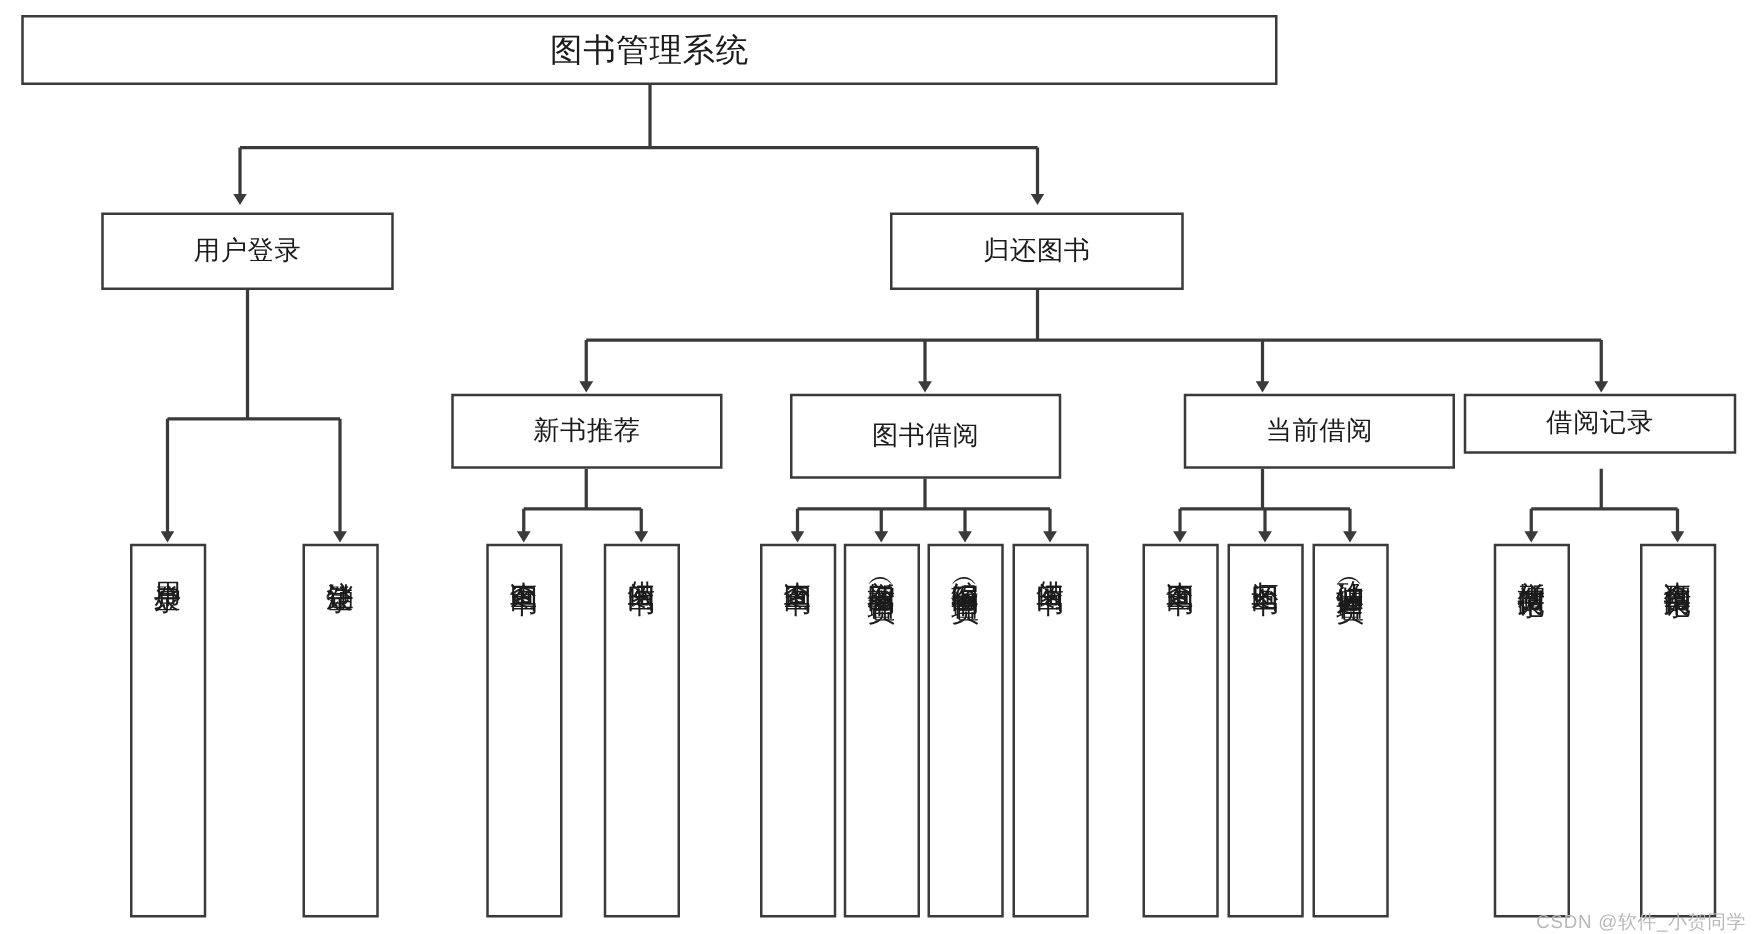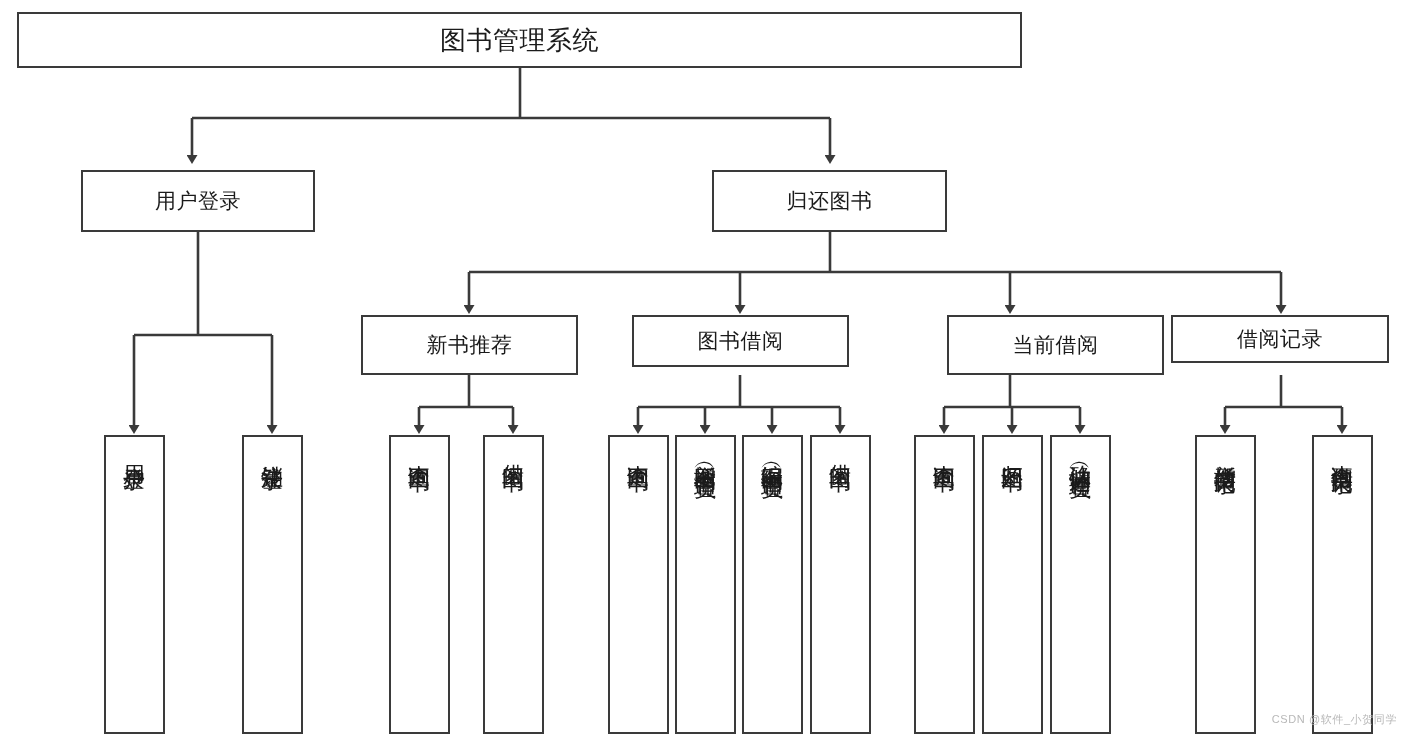--- a/index.html
+++ b/index.html
@@ -55,22 +55,22 @@
     font-size: 22px;
     line-height: 1.05;
     letter-spacing: 2px;
   }
   .node.root .label {
     font-size: 26px;
   }
   #watermark {
     position: absolute;
     right: 8px;
-    bottom: 20px;
-    font-size: 11px;
+    bottom: 0;
+    font-size: 15px;
     color: #b8b8b8;
     letter-spacing: 0.6px;
     white-space: nowrap;
   }
 </style>
 </head>
 <body>
 
 <div id="canvas">
 
@@ -133,21 +133,21 @@
   </div>
 
   <div class="node horiz" style="left:712px; top:170px; width:235px; height:62px;">
     <span class="label">归还图书</span>
   </div>
 
   <div class="node horiz" style="left:361px; top:315px; width:217px; height:60px;">
     <span class="label">新书推荐</span>
   </div>
 
-  <div class="node horiz" style="left:632px; top:315px; width:217px; height:52px;">
+  <div class="node horiz" style="left:632px; top:315px; width:217px; height:68px;">
     <span class="label">图书借阅</span>
   </div>
 
   <div class="node horiz" style="left:901px; top:315px; width:217px; height:60px;margin-left:46px;">
     <span class="label">当前借阅</span>
   </div>
 
   <div class="node horiz" style="left:1171px; top:315px; width:218px; height:48px;">
     <span class="label">借阅记录</span>
   </div>

